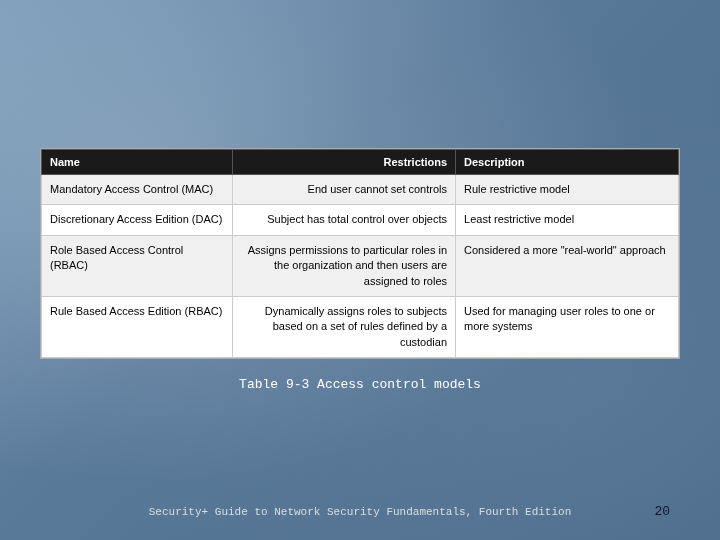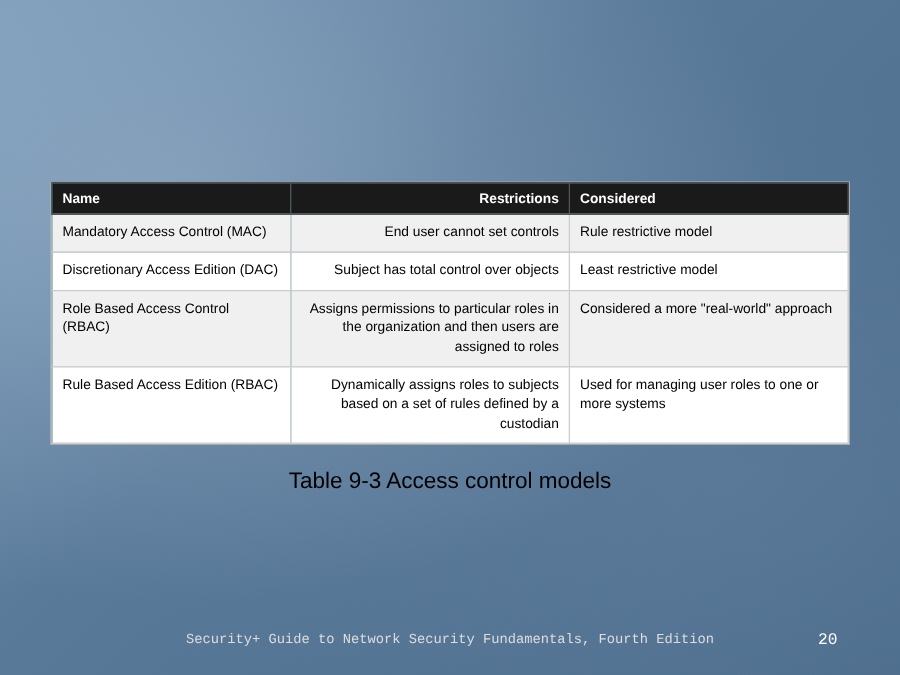--- a/index.html
+++ b/index.html
@@ -30,21 +30,21 @@
       z-index: 1;
       width: 100%;
       height: 100%;
       display: flex;
       flex-direction: column;
       align-items: center;
       justify-content: center;
     }
 
     .table-wrapper {
-      background: #0369a1;
+      background: #fdba74;
       border: 1px solid #aaa;
       width: 640px;
       margin-bottom: 10px;
     }
 
     table {
       width: 100%;
       border-collapse: collapse;
       font-size: 11px;
     }
@@ -75,25 +75,25 @@
       border: 1px solid #ccc;
       vertical-align: top;
       line-height: 1.4;
     }
 
     .col-name { width: 30%; }
     .col-restrictions { width: 35%; text-align: right; }
     .col-description { width: 35%; }
 
     .caption-text {
-      font-size: 18px;
-      color: #000000;
+      font-size: 13px;
+      color: #ffffff;
       text-align: center;
       margin-top: 8px;
-      font-family: Liberation Sans, sans-serif;
+      font-family: Liberation Mono, monospace;
     }
 
     .footer-area {
       position: absolute;
       bottom: 20px;
       left: 0;
       right: 0;
       display: flex;
       justify-content: center;
       align-items: center;
@@ -105,34 +105,34 @@
       font-size: 11px;
       color: #ddd;
       text-align: center;
       line-height: 1.5;
     }
 
     .footer-page {
       position: absolute;
       right: 50px;
       font-size: 13px;
-      color: #ffffff;
+      color: #0f172a;
     }
   </style>
 </head>
 <body>
 
 <div class="slide-container">
   <div class="table-wrapper">
     <table>
       <thead>
         <tr>
           <th class="col-name">Name</th>
           <th class="col-restrictions">Restrictions</th>
-          <th class="col-description">Considered</th>
+          <th class="col-description">Description</th>
         </tr>
       </thead>
       <tbody id="table-body">
       <tr>
             <td class="col-name">Mandatory Access Control (MAC)</td>
             <td class="col-restrictions">End user cannot set controls</td>
             <td class="col-description">Rule restrictive model</td>
           </tr>
           <tr>
             <td class="col-name">Discretionary Access Edition (DAC)</td>

